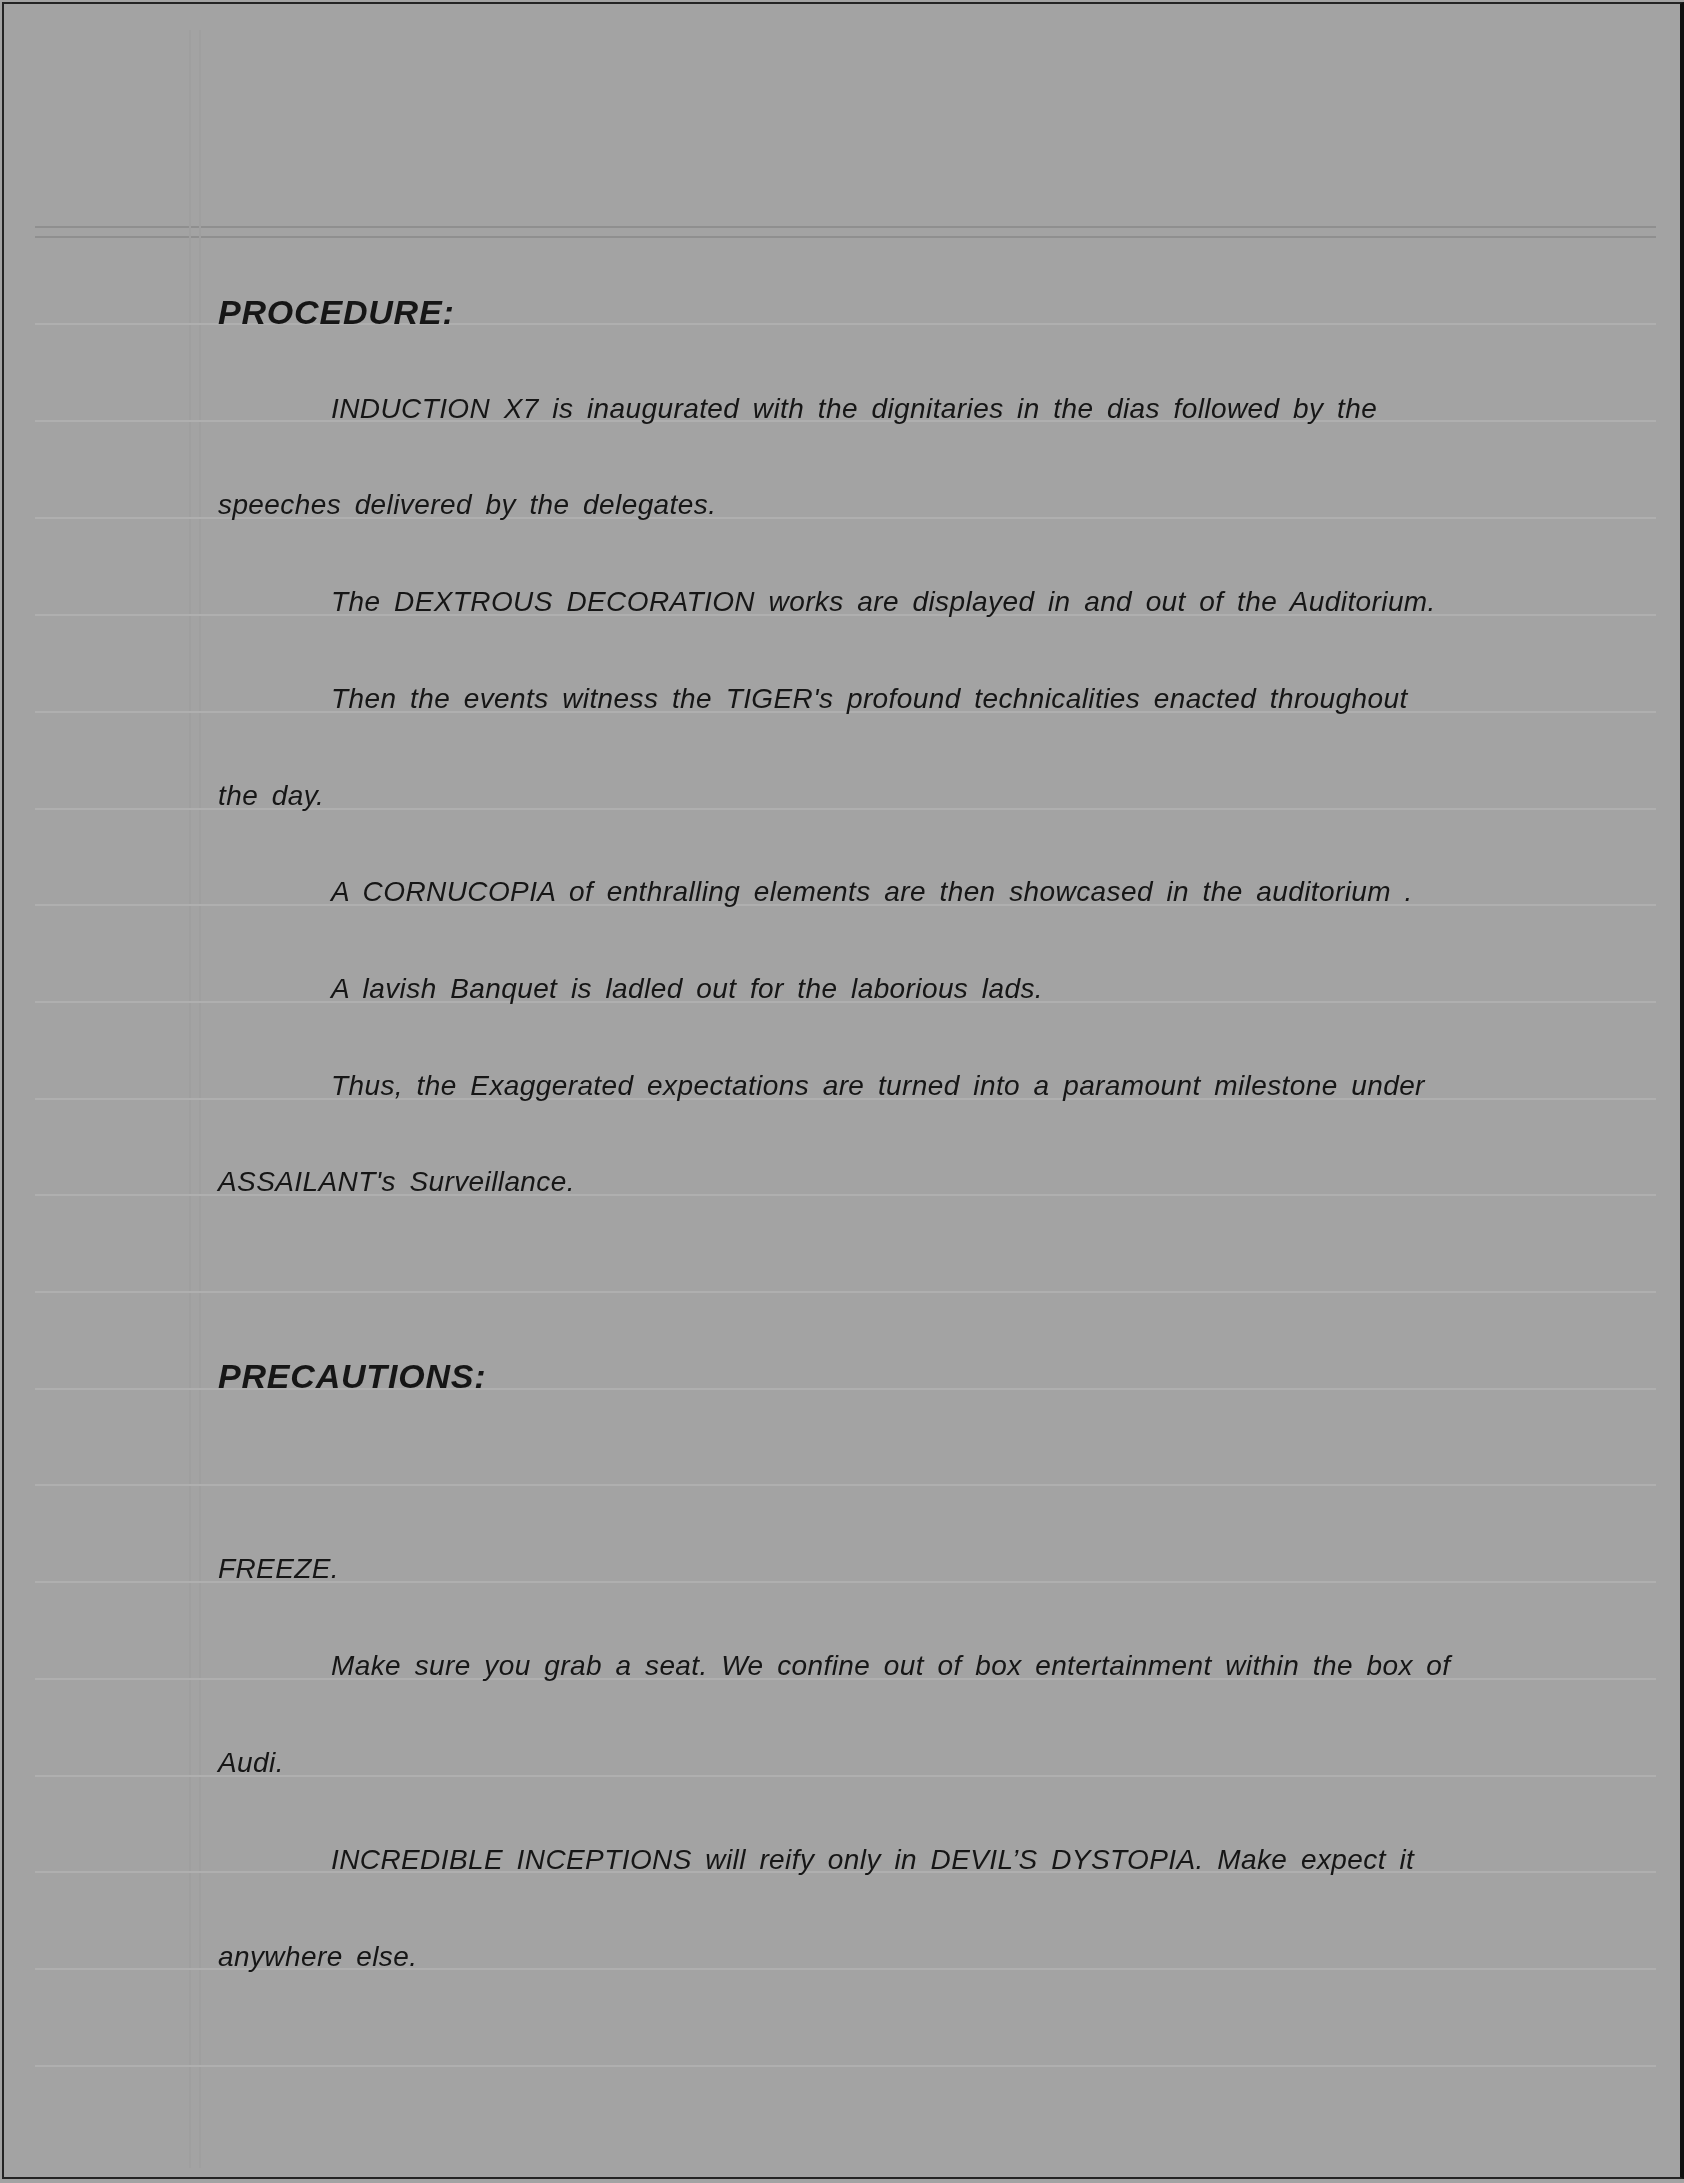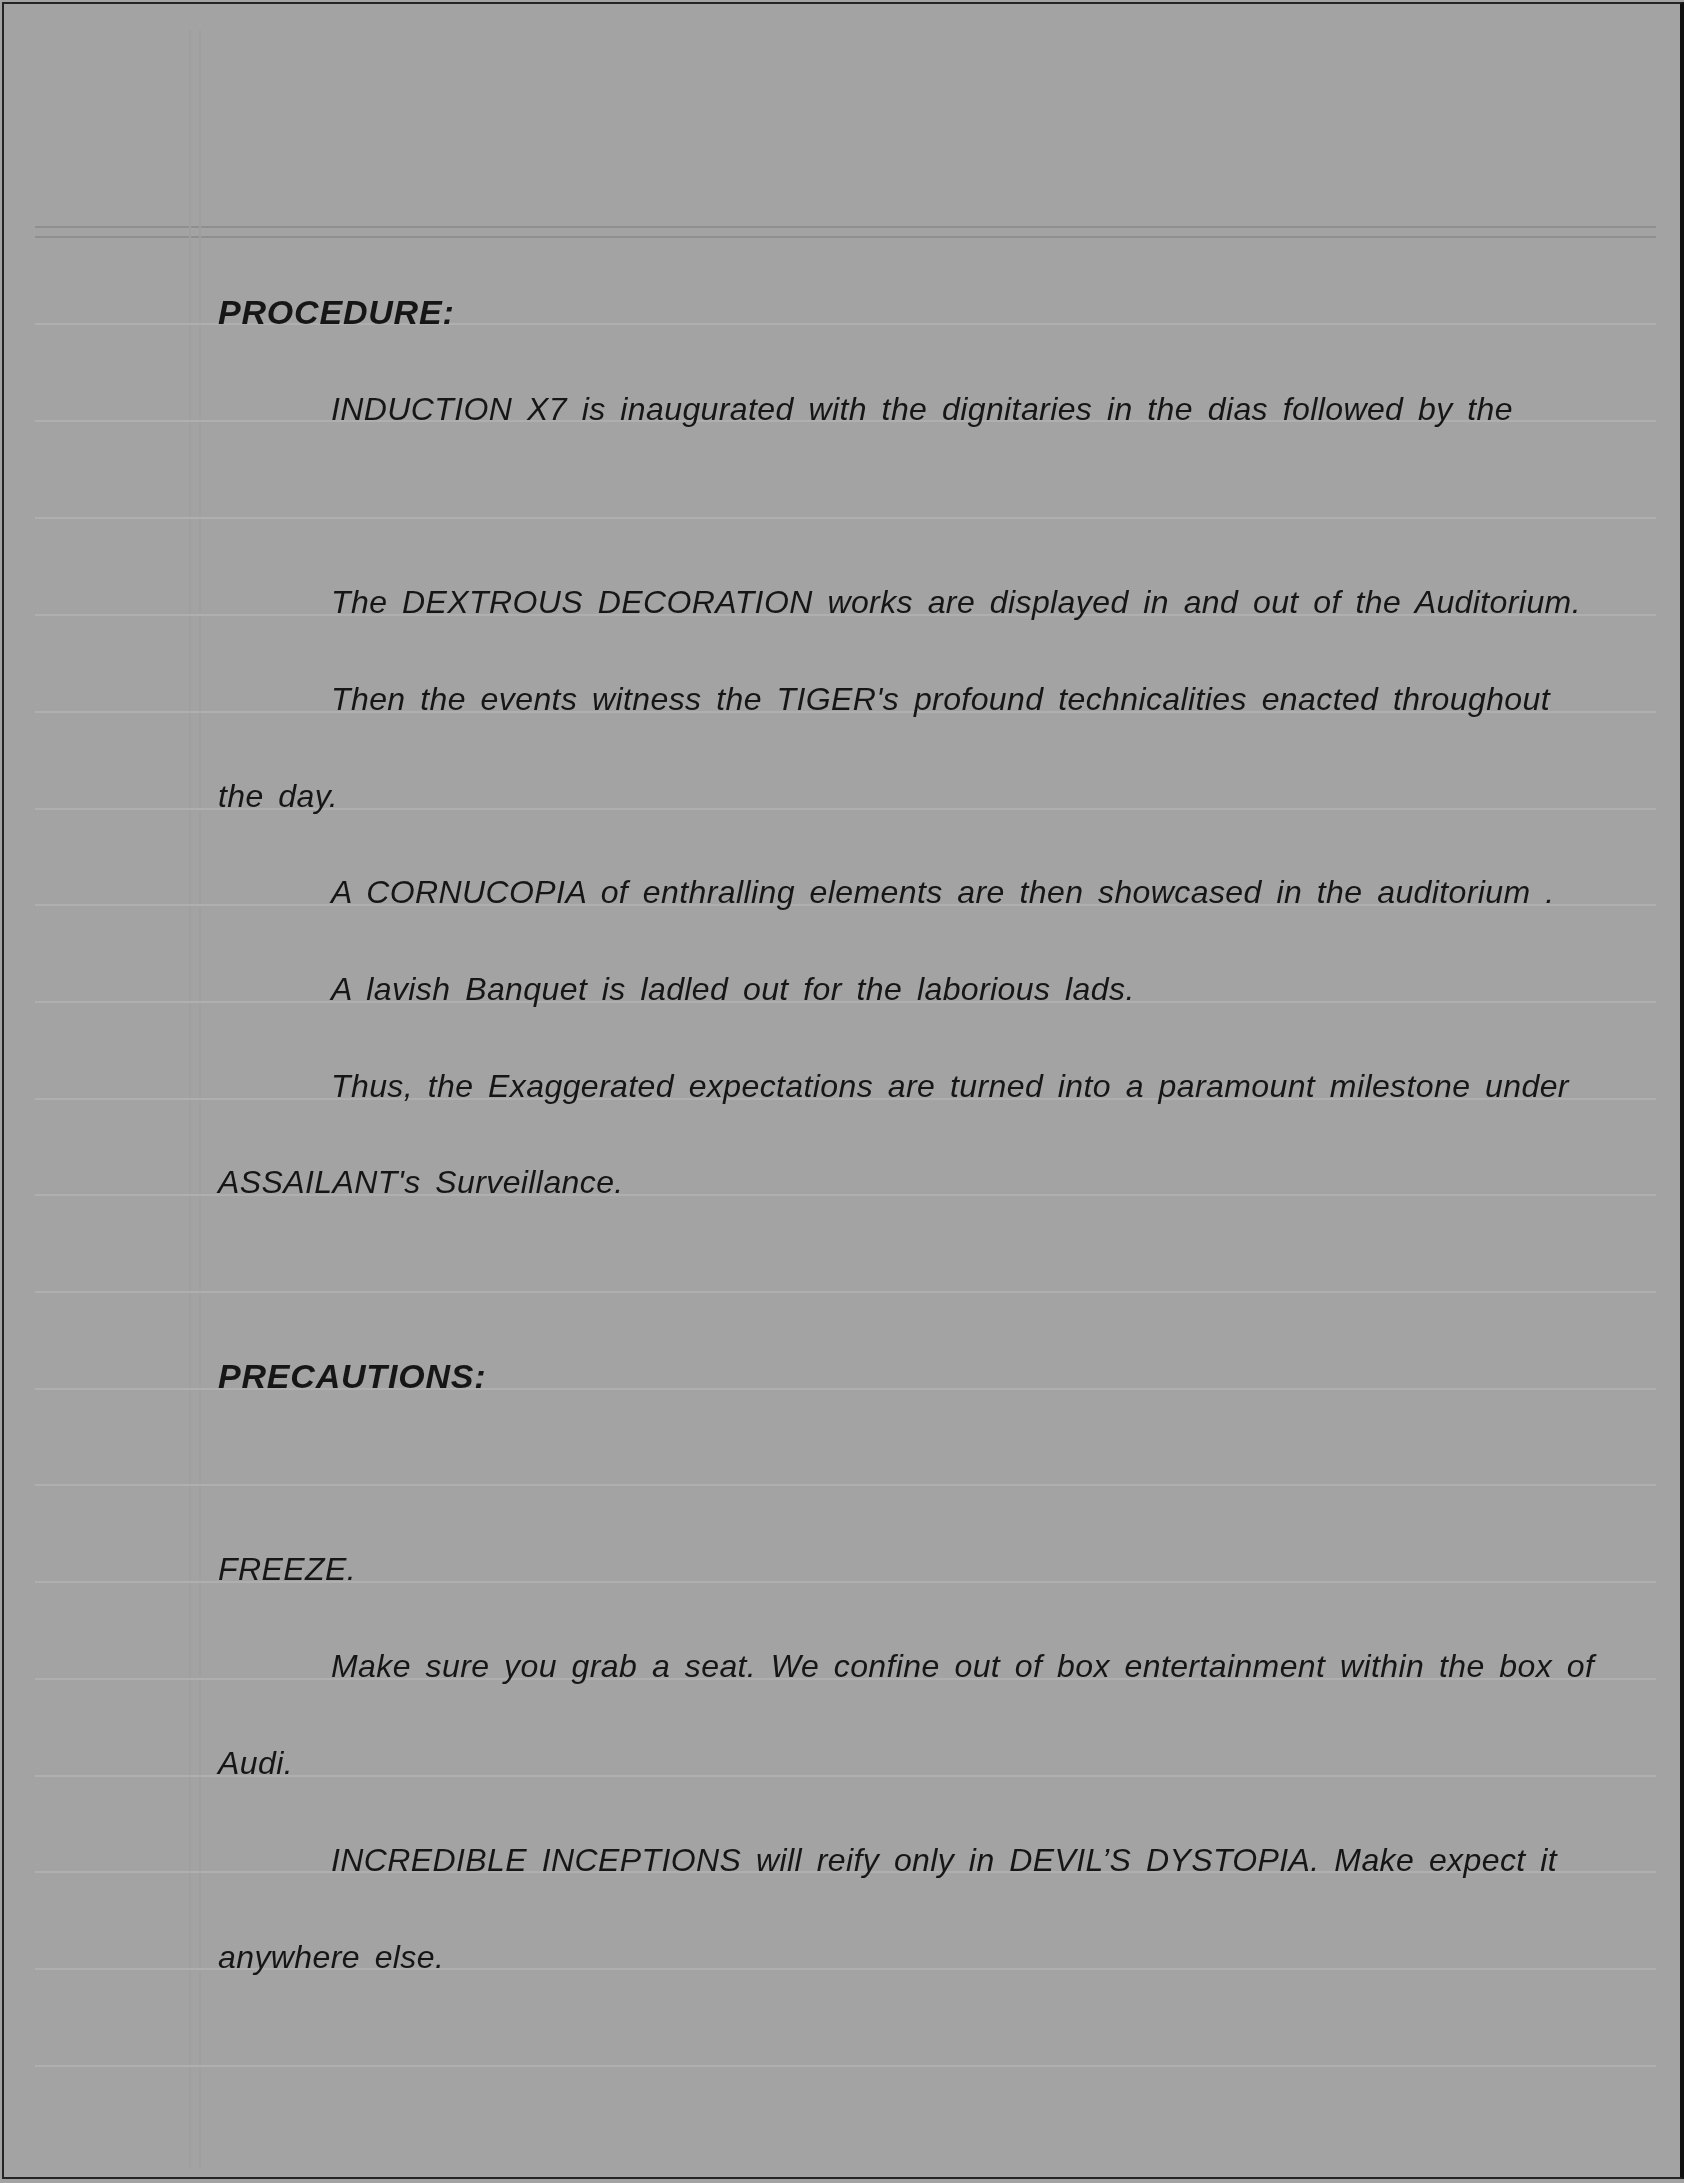--- a/index.html
+++ b/index.html
@@ -38,21 +38,21 @@
     top: 30px;
     height: 2138px;
     width: 2.3px;
     background: #9f9f9f;
   }
   .row {
     position: absolute;
     left: 218px;
     height: 38px;
     line-height: 38px;
-    font-size: 32px;
+    font-size: 28px;
     font-style: italic;
     color: #161616;
     white-space: pre;
     letter-spacing: 0.4px;
     word-spacing: 5.4px;
   }
   .row.indent { left: 331px; }
   .row.head {
     font-weight: bold;
     font-size: 34px;
@@ -89,20 +89,21 @@
       <div class="rule" style="top: 1581px;"></div>
       <div class="rule" style="top: 1678px;"></div>
       <div class="rule" style="top: 1775px;"></div>
       <div class="rule" style="top: 1871px;"></div>
       <div class="rule" style="top: 1968px;"></div>
       <div class="rule" style="top: 2065px;"></div>
     </div>
 
   <div class="row head" style="top:293px">PROCEDURE:</div>
   <div class="row indent" style="top:390px">INDUCTION X7 is inaugurated with the dignitaries in the dias followed by the</div>
+  <div class="row" style="top:486px">speeches delivered by the delegates.</div>
   <div class="row indent" style="top:680px">Then the events witness the TIGER's profound technicalities enacted throughout</div>
   <div class="row indent" style="top:583px">The DEXTROUS DECORATION works are displayed in and out of the Auditorium.</div>
   <div class="row" style="top:777px">the day.</div>
   <div class="row indent" style="top:970px">A lavish Banquet is ladled out for the laborious lads.</div>
   <div class="row indent" style="top:873px">A CORNUCOPIA of enthralling elements are then showcased in the auditorium .</div>
   <div class="row indent" style="top:1067px">Thus, the Exaggerated expectations are turned into a paramount milestone under</div>
   <div class="row" style="top:1163px">ASSAILANT's Surveillance.</div>
   <div class="row head" style="top:1357px">PRECAUTIONS:</div>
   <div class="row" style="top:1550px">FREEZE.</div>
   <div class="row indent" style="top:1647px">Make sure you grab a seat. We confine out of box entertainment within the box of</div>

